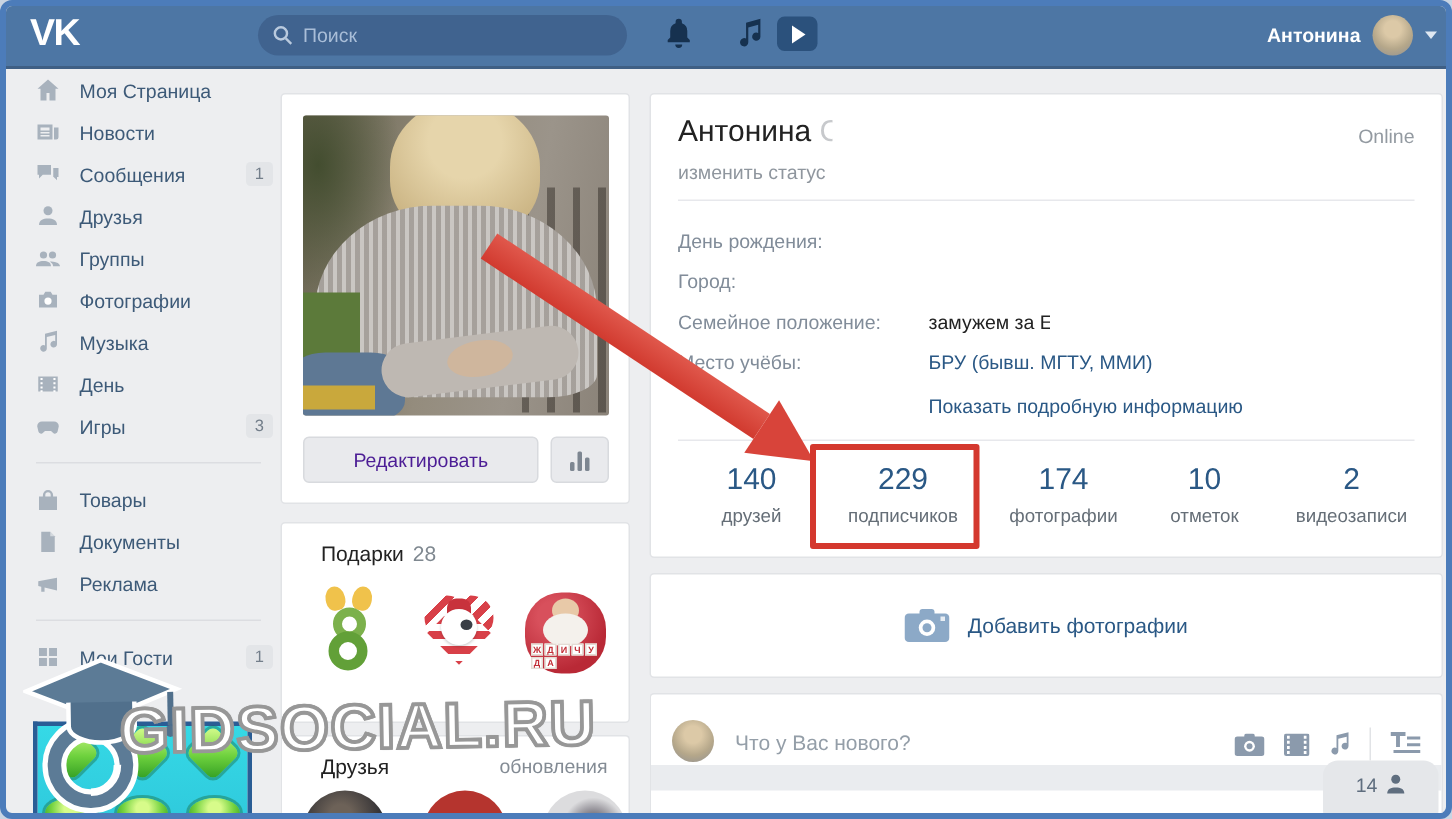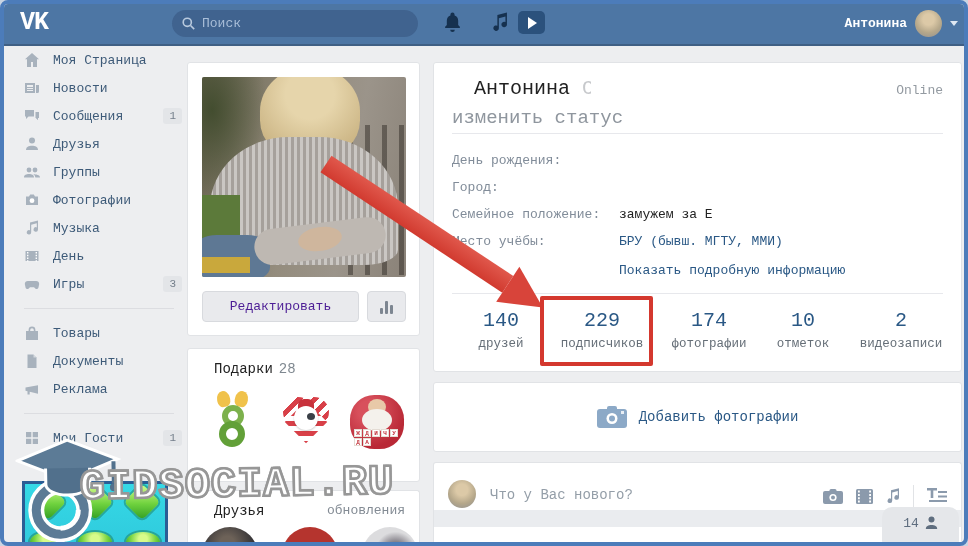--- a/index.html
+++ b/index.html
@@ -1,20 +1,20 @@
 <!DOCTYPE html>
 <html><head>
 <meta charset="utf-8">
 <style>
   html,body{margin:0;padding:0;background:#c9d4e2;}
   *{box-sizing:border-box;}
   .stage{
     position:relative;width:968px;height:546px;margin:0 auto;
     background:#edeef0;border:4px solid #4c7cba;border-radius:8px;
-    overflow:hidden;font-family:Liberation Mono, monospace;
+    overflow:hidden;font-family:Liberation Sans, sans-serif;
     -webkit-font-smoothing:antialiased;
   }
   
   .header{position:absolute;left:-4px;top:-4px;right:-4px;height:46px;
     background:#4d76a4;border-bottom:2px solid #3f5f84;z-index:5;}
   .vk-logo{position:absolute;left:20px;top:8px;color:#fff;font-size:25px;
     font-weight:800;letter-spacing:-1px;}
   .search{position:absolute;left:172px;top:10px;width:246px;height:27px;
     background:#40638f;border-radius:14px;display:flex;align-items:center;
     padding:0 10px;gap:7px;}
@@ -107,24 +107,24 @@
     text-align:center;border:1px solid #e4dcd4;font-weight:bold;}
   
   .friends-card{left:183px;top:486px;width:233px;height:70px;border-bottom:none;}
   .upd-link{position:absolute;right:14px;top:12px;font-size:13px;color:#838b94;cursor:pointer;}
   .fr-av{position:absolute;top:36px;width:56px;height:56px;border-radius:50%;}
   .fa1{left:14px;background:radial-gradient(circle at 45% 30%,#6d6258 15%,#2b2b30 60%,#17171c 100%);}
   .fa2{left:94px;background:linear-gradient(180deg,#b5342e 0 46%,#d9b97e 46% 75%,#c6a268 100%);}
   .fa3{left:174px;background:radial-gradient(circle at 60% 45%,#5a5560 12%,#dcdcde 45%);}
   
   .profile-card{left:429px;top:58px;width:529px;height:310px;}
-  .p-name{position:absolute;left:18px;top:14px;font-size:20px;color:#222;margin-left:22px;}
+  .p-name{position:absolute;left:18px;top:14px;font-size:20px;color:#222;}
   .p-name-partial{display:inline-block;width:9px;overflow:hidden;color:#c7c9cc;vertical-align:bottom;}
   .p-online{position:absolute;right:18px;top:20px;font-size:13px;color:#939aa1;}
-  .p-status{position:absolute;left:18px;top:44px;font-size:19px;color:#8f969e;cursor:pointer;}
+  .p-status{position:absolute;left:18px;top:44px;font-size:13px;color:#8f969e;cursor:pointer;}
   .hdiv{position:absolute;left:18px;right:18px;height:1px;background:#e7e8ec;}
   .details{position:absolute;left:18px;top:84px;font-size:13px;}
   .drow{display:flex;height:27px;align-items:center;}
   .dlabel{width:167px;color:#818c99;}
   .dvalue{color:#222;}
   .dvalue.link{color:#2a5885;cursor:pointer;}
   .clip-letter{display:inline-block;width:7px;overflow:hidden;white-space:nowrap;vertical-align:bottom;}
   .show-more{position:absolute;left:185px;top:200px;font-size:13px;color:#2a5885;cursor:pointer;}
   .counters{position:absolute;left:22px;top:238px;display:flex;}
   .counter{text-align:center;cursor:pointer;padding-top:8px;}

